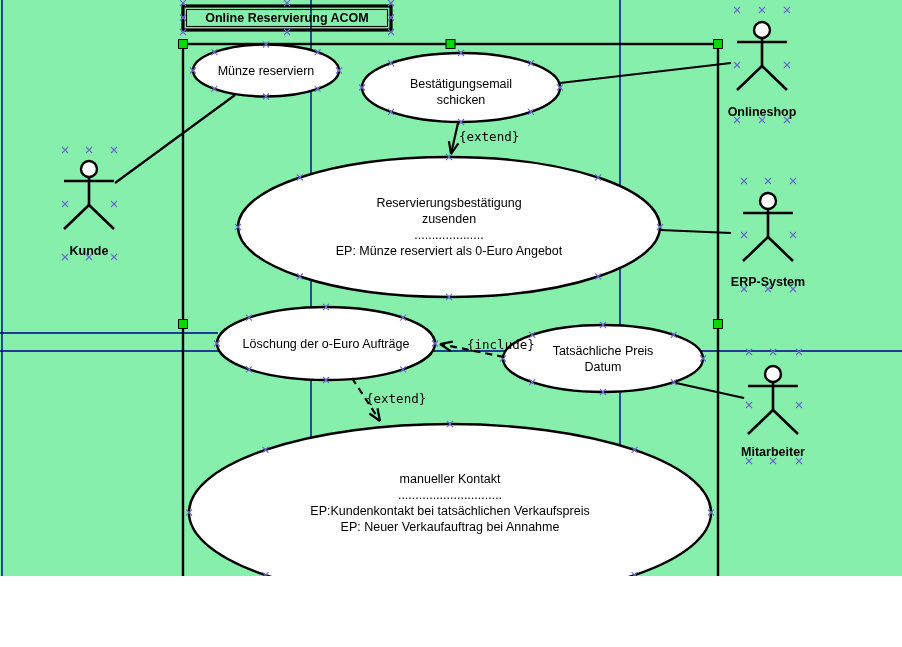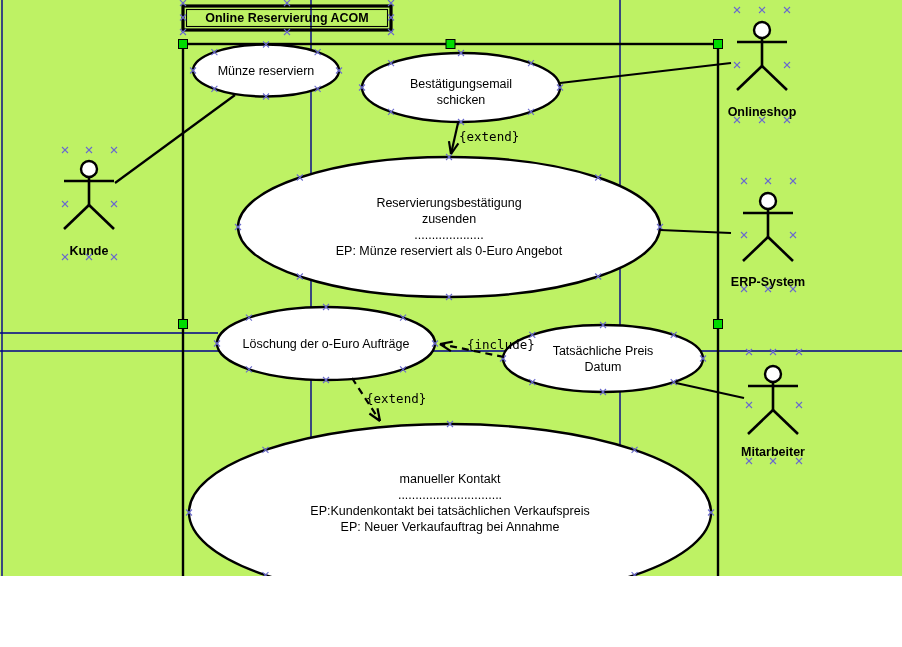--- a/index.html
+++ b/index.html
@@ -1,17 +1,17 @@
 <!DOCTYPE html>
 <html><head>
 <meta charset="utf-8">
 <title>Online Reservierung ACOM</title>
 <style>
   html,body{margin:0;padding:0;background:#ffffff;}
-  #canvas-wrap{position:relative;width:902px;height:576px;background:#bef264;overflow:hidden;
+  #canvas-wrap{position:relative;width:902px;height:576px;background:#86efac;overflow:hidden;
                font-family:"Liberation Sans",sans-serif;}
   svg text{user-select:none;}
   .uc-text{font-family:"Liberation Sans",sans-serif;font-size:12.5px;fill:#000;}
   .bold-label{font-family:"Liberation Sans",sans-serif;font-size:12.5px;font-weight:bold;fill:#000;}
   .mono-label{font-family:"DejaVu Sans Mono",monospace;font-size:12.5px;fill:#000;}
 </style>
 </head>
 <body>
 
 <div id="canvas-wrap">

